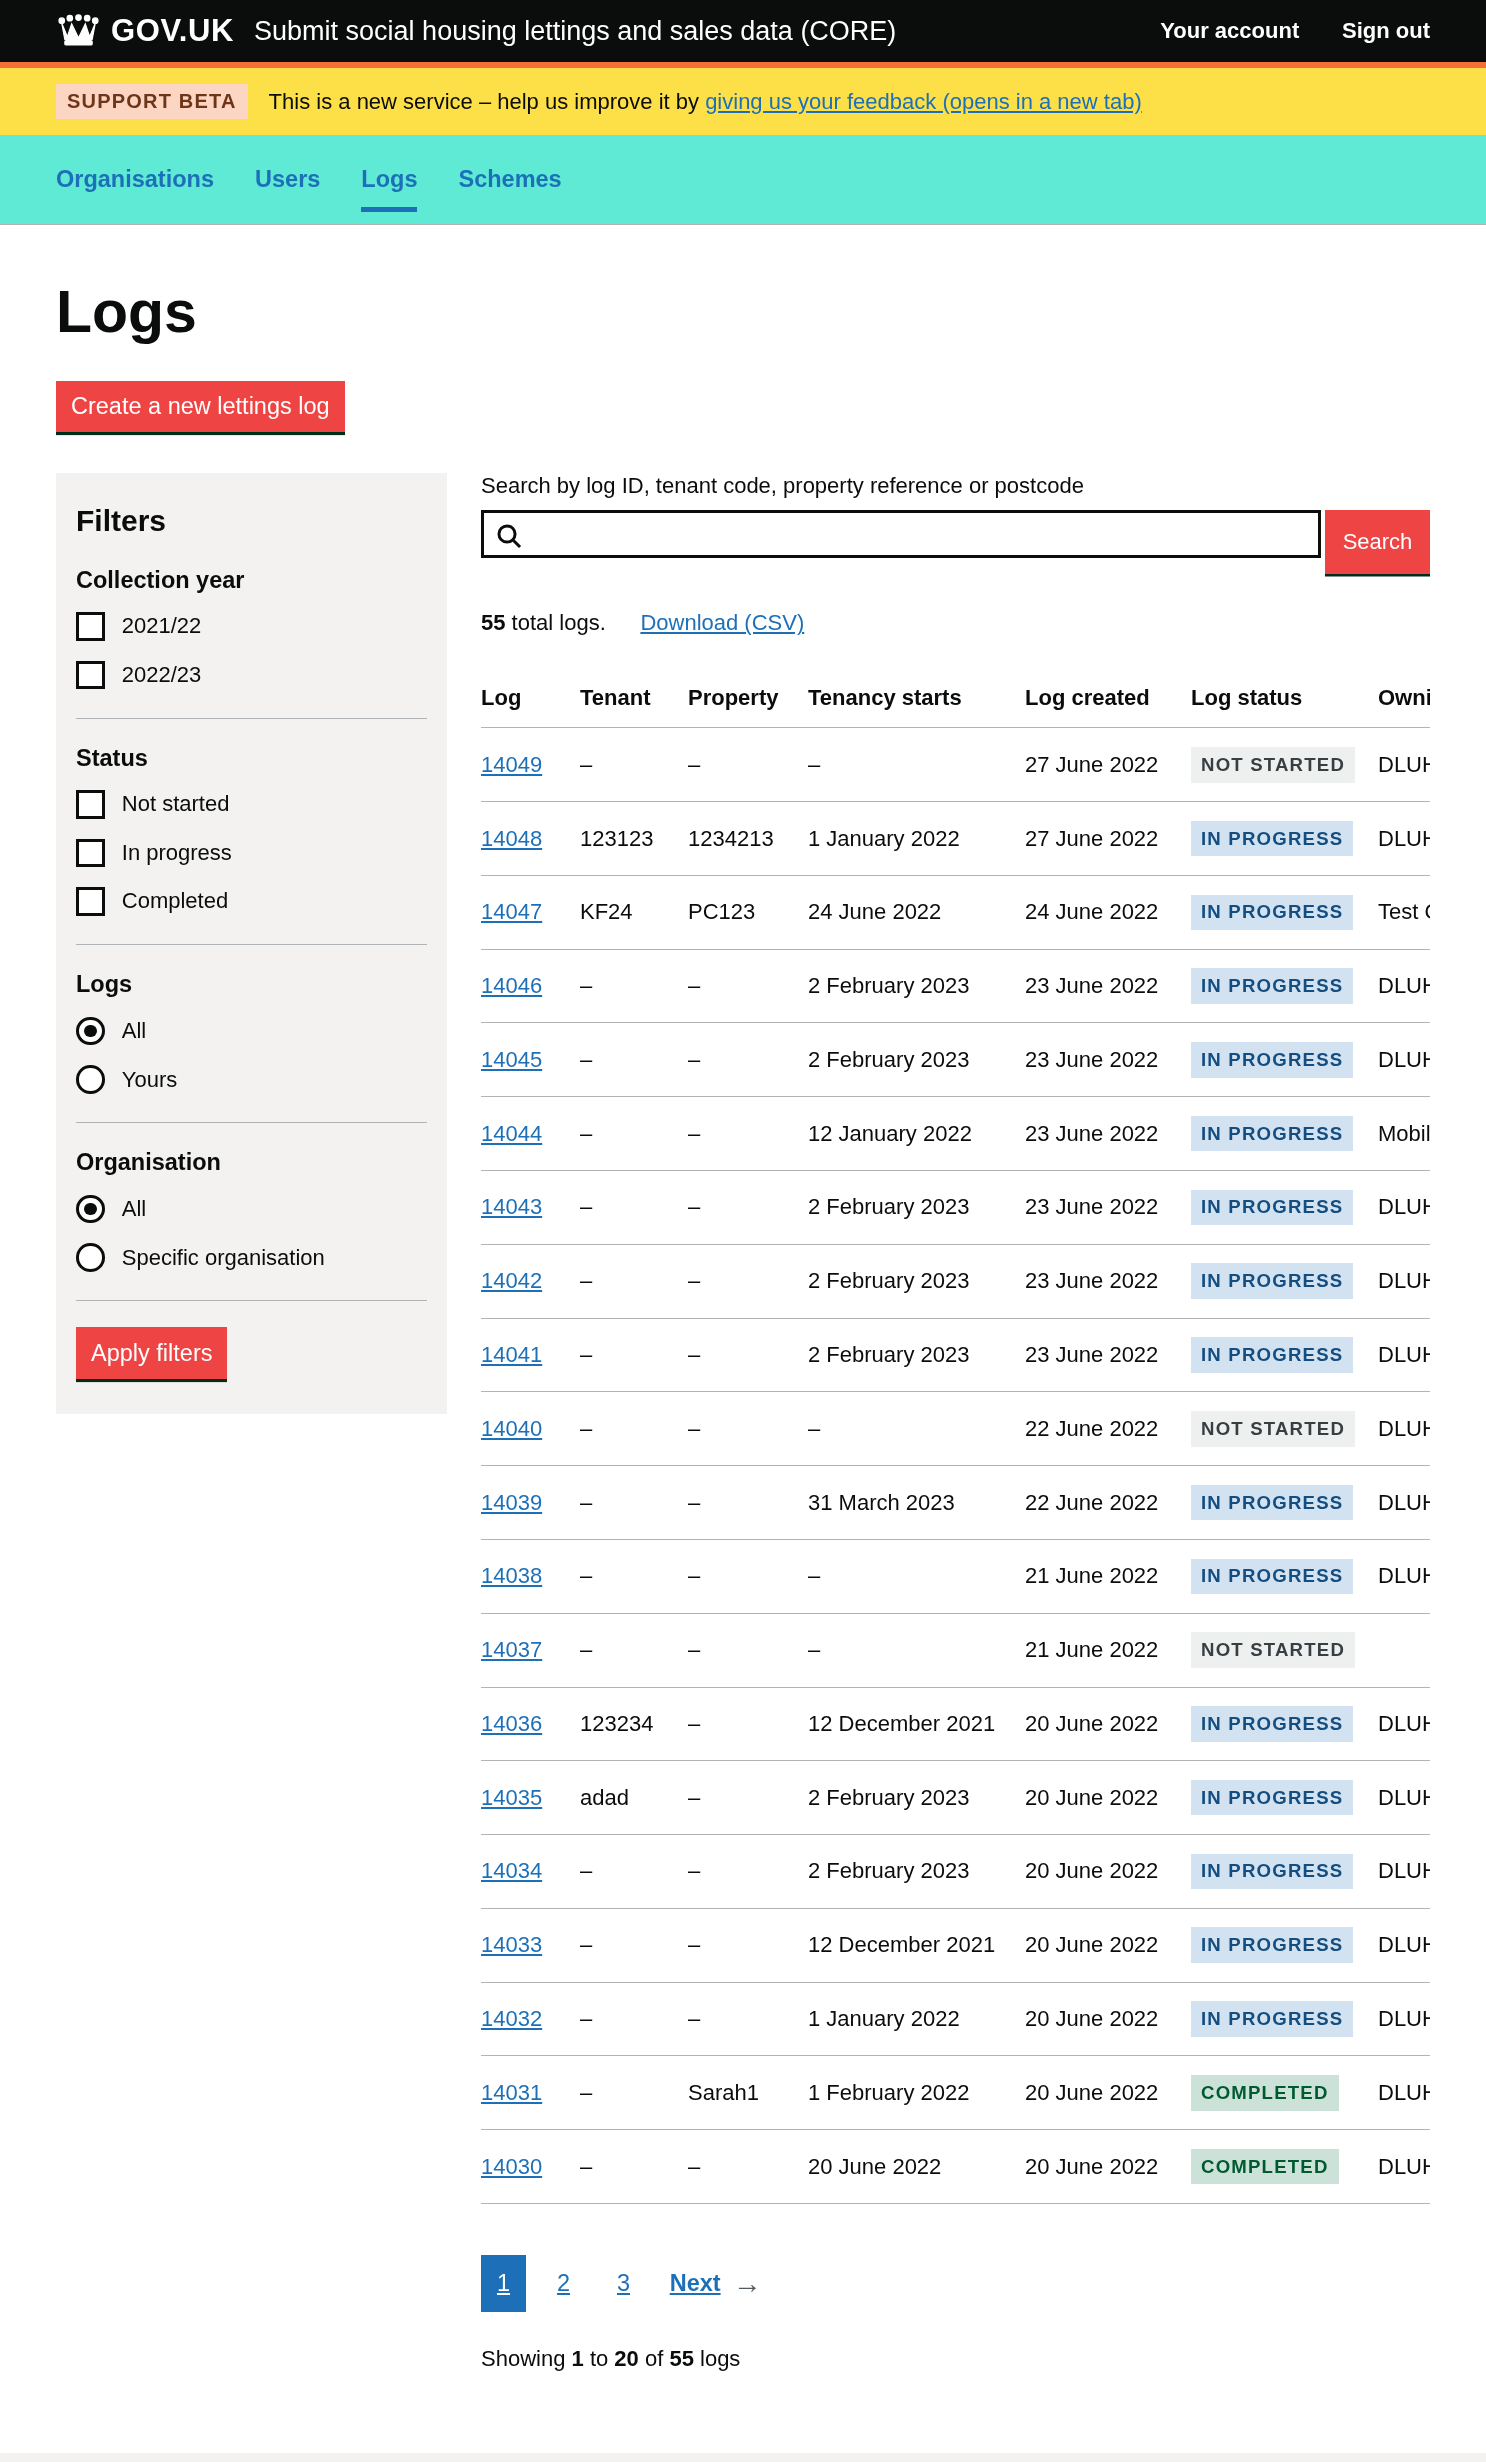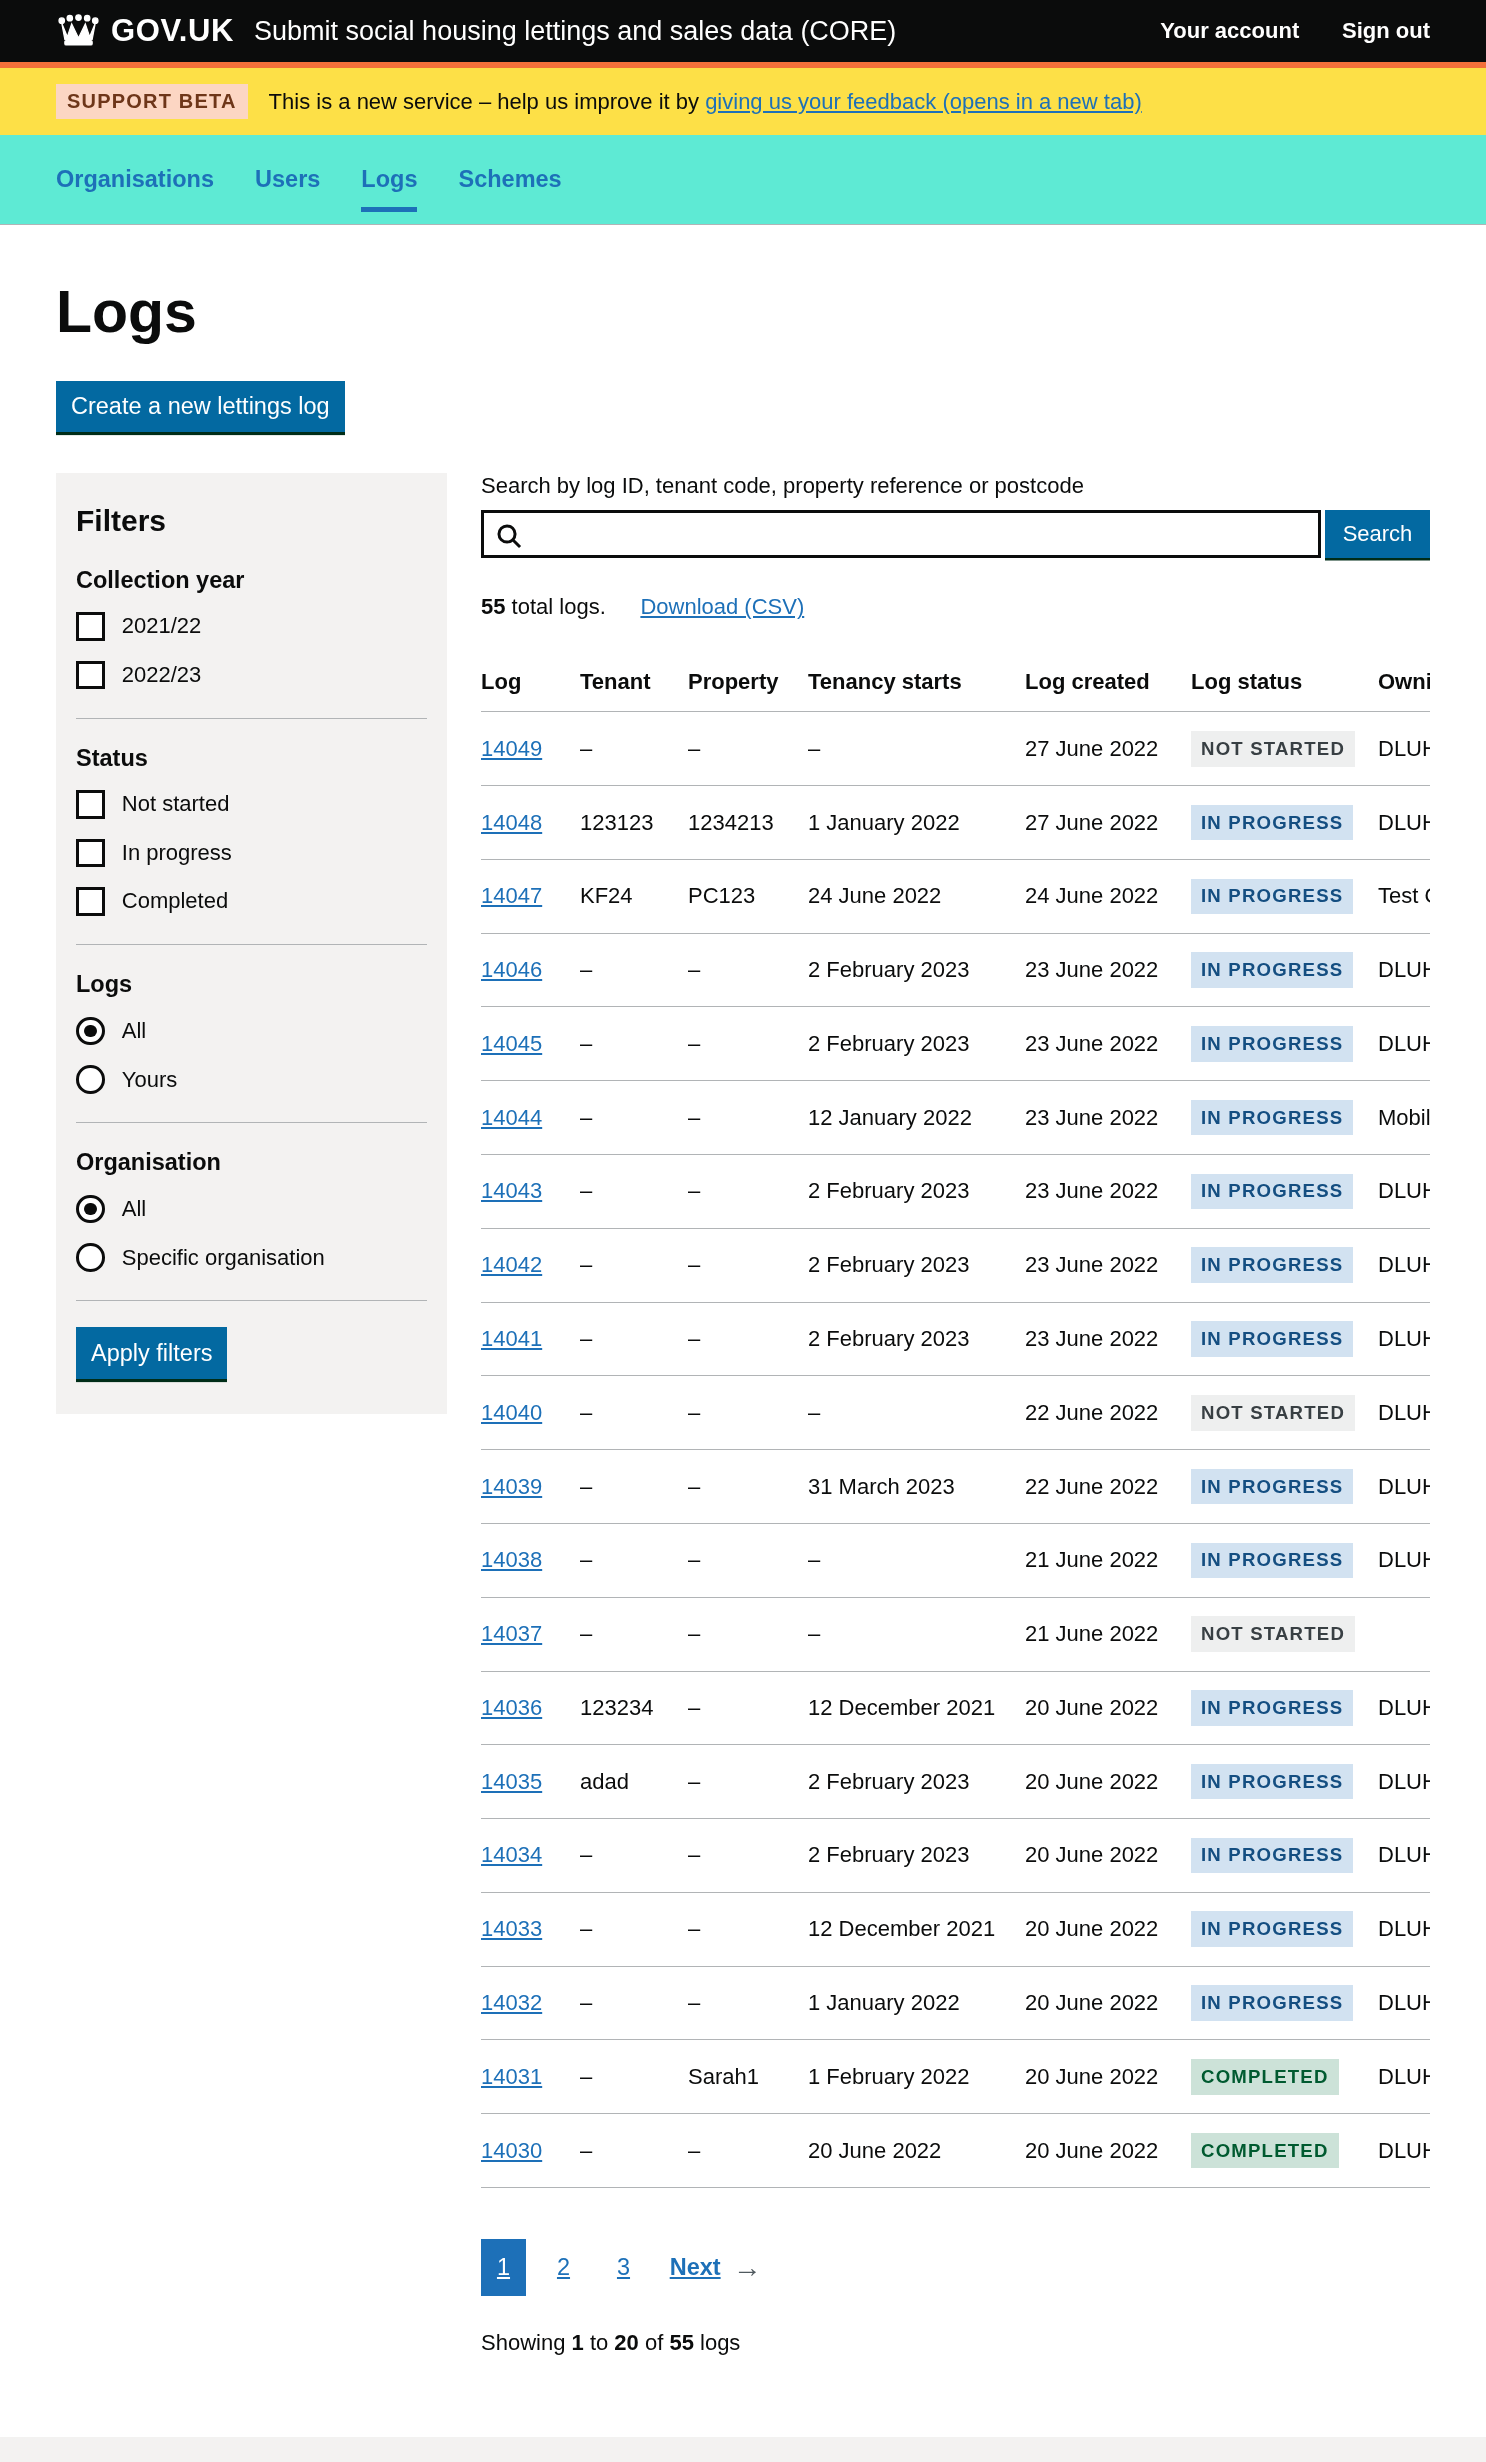--- a/index.html
+++ b/index.html
@@ -38,21 +38,21 @@
     display:inline-block; color:#1d70b8; font-weight:bold; font-size:23.5px;
     text-decoration:none; padding:18.6px 0 13.6px; margin-right:41px;
     border-bottom:5.6px solid transparent;
   }
   .primary-nav a.active { border-bottom-color:#1d70b8; }
 
   
   .main { padding:0 56px; }
   h1.page-title { font-size:59px; font-weight:bold; margin:53px 0 0; }
   .btn {
-    display:inline-block; background:#0369a1; color:#fff; font-size:23.5px;
+    display:inline-block; background:#ef4444; color:#fff; font-size:23.5px;
     padding:12.4px 15px; border:none; box-shadow:0 3.1px 0 #002d18;
     cursor:pointer; font-family:inherit; text-align:center;
   }
   .create-btn { margin-top:35px; }
 
   .content { display:flex; align-items:flex-start; margin-top:41px; }
 
   
   .filters { width:391px; flex-shrink:0; background:#f3f2f1; padding:22px 20px 35px; }
   .filters h2 { font-size:30px; margin:8.7px 0 28.5px; }
@@ -67,21 +67,21 @@
   
   .results { flex:1; min-width:0; margin-left:34px; }
   .search-label { font-size:22px; }
   .search-row { display:flex; margin-top:11px; }
   .search-box { flex:1; position:relative; border:3.1px solid #0b0c0c; background:#fff; height:48px; }
   .search-box input {
     border:none; outline:none; width:100%; height:100%; background:transparent;
     font-size:22px; font-family:inherit; padding-left:52px;
   }
   .search-icon { position:absolute; left:10px; top:7.4px; }
-  .search-btn { width:105px; height:48px; font-size:22px; padding:0; margin-left:3.7px; box-shadow:0 2.5px 0 #002d18; }
+  .search-btn { width:105px; height:64px; font-size:22px; padding:0; margin-left:3.7px; box-shadow:0 2.5px 0 #002d18; }
 
   .results-line { margin-top:36px; font-size:22px; }
   .results-line b { font-weight:bold; }
   .download-link { color:#1d70b8; margin-left:28.5px; }
 
   
   table.logs { border-collapse:collapse; width:100%; margin-top:38px; table-layout:fixed; }
   .logs th {
     font-size:22px; text-align:left; padding:11px 12.4px 16px 0;
     border-bottom:1.9px solid #b1b4b6; white-space:nowrap; overflow:hidden;

